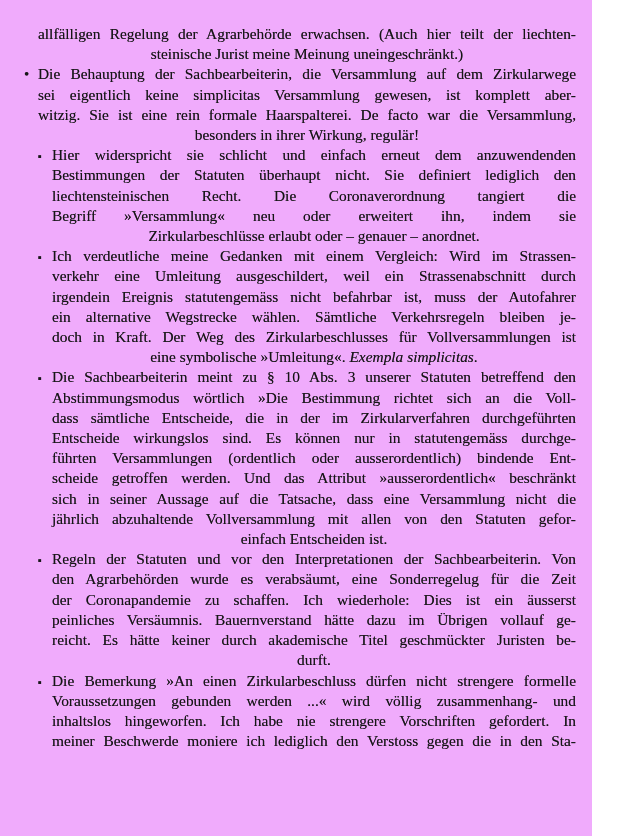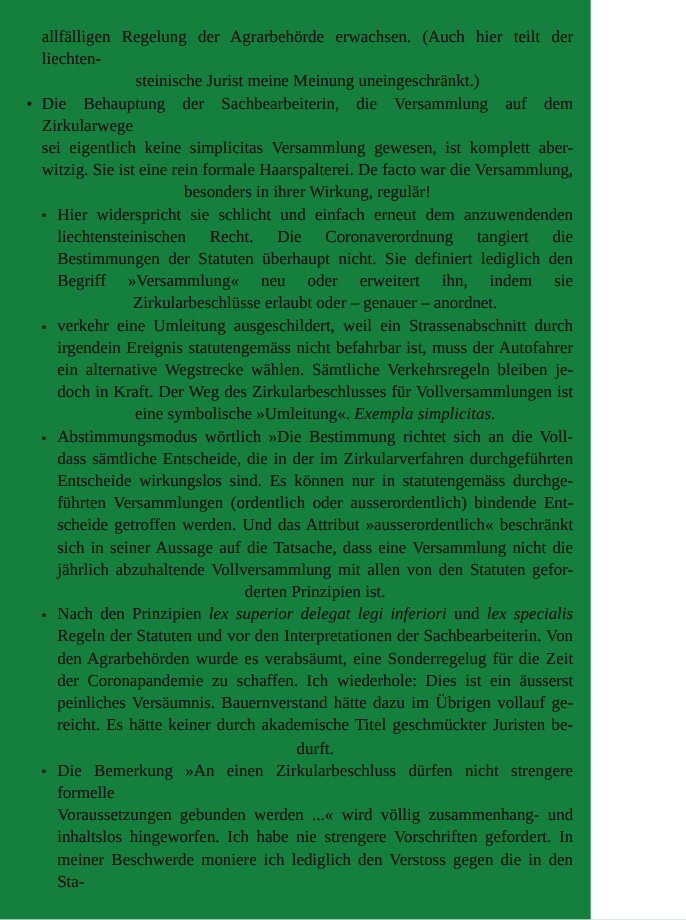--- a/index.html
+++ b/index.html
@@ -1,21 +1,21 @@
 <!DOCTYPE html>
 <html><head>
 <meta charset="utf-8">
 <style>
   html,body{margin:0;padding:0;background:#ffffff;}
   body{width:624px;height:836px;overflow:hidden;}
   .page{
     box-sizing:border-box;
-    width:537px;height:836px;
+    width:592px;height:836px;
     padding:24px 16px 0 38px;
-    background:#15803d;
+    background:#f0abfc;
     color:#161616;
     font-family:"Liberation Serif","DejaVu Serif",serif;
     font-size:15.4px;
     line-height:20.2px;
     text-shadow:0 0 .35px rgba(0,0,0,.55); 
   }
   .block{display:flex;align-items:flex-start;}
   .block.lvl2{margin-left:14px;}
   .bullet{
     flex:0 0 14px;
@@ -48,53 +48,54 @@
           <div class="line">Die Behauptung der Sachbearbeiterin, die Versammlung auf dem Zirkularwege</div>
           <div class="line">sei eigentlich keine simplicitas Versammlung gewesen, ist komplett aber-</div>
           <div class="line">witzig. Sie ist eine rein formale Haarspalterei. De facto war die Versammlung,</div>
           <div class="line last">besonders in ihrer Wirkung, regulär!</div>
         </div>
       </div>
       <div class="block lvl2">
         <span class="bullet square">▪</span>
         <div class="text">
           <div class="line">Hier widerspricht sie schlicht und einfach erneut dem anzuwendenden</div>
+          <div class="line">Bestimmungen der Statuten überhaupt nicht. Sie definiert lediglich den</div>
           <div class="line">liechtensteinischen Recht. Die Coronaverordnung tangiert die</div>
-          <div class="line">Bestimmungen der Statuten überhaupt nicht. Sie definiert lediglich den</div>
           <div class="line">Begriff »Versammlung« neu oder erweitert ihn, indem sie</div>
           <div class="line last">Zirkularbeschlüsse erlaubt oder – genauer – anordnet.</div>
         </div>
       </div>
       <div class="block lvl2">
         <span class="bullet square">▪</span>
         <div class="text">
+          <div class="line">Ich verdeutliche meine Gedanken mit einem Vergleich: Wird im Strassen-</div>
           <div class="line">verkehr eine Umleitung ausgeschildert, weil ein Strassenabschnitt durch</div>
           <div class="line">irgendein Ereignis statutengemäss nicht befahrbar ist, muss der Autofahrer</div>
           <div class="line">ein alternative Wegstrecke wählen. Sämtliche Verkehrsregeln bleiben je-</div>
           <div class="line">doch in Kraft. Der Weg des Zirkularbeschlusses für Vollversammlungen ist</div>
           <div class="line last"><span>eine symbolische »Umleitung«. </span><span class="em">Exempla simplicitas</span><span>.</span></div>
         </div>
       </div>
       <div class="block lvl2">
         <span class="bullet square">▪</span>
         <div class="text">
+          <div class="line">Die Sachbearbeiterin meint zu § 10 Abs. 3 unserer Statuten betreffend den</div>
           <div class="line">Abstimmungsmodus wörtlich »Die Bestimmung richtet sich an die Voll-</div>
           <div class="line">dass sämtliche Entscheide, die in der im Zirkularverfahren durchgeführten</div>
           <div class="line">Entscheide wirkungslos sind. Es können nur in statutengemäss durchge-</div>
           <div class="line">führten Versammlungen (ordentlich oder ausserordentlich) bindende Ent-</div>
           <div class="line">scheide getroffen werden. Und das Attribut »ausserordentlich« beschränkt</div>
           <div class="line">sich in seiner Aussage auf die Tatsache, dass eine Versammlung nicht die</div>
           <div class="line">jährlich abzuhaltende Vollversammlung mit allen von den Statuten gefor-</div>
-          <div class="line last">derten Prinzipien ist.</div>
+          <div class="line last">einfach Entscheiden ist.</div>
         </div>
       </div>
       <div class="block lvl2">
         <span class="bullet square">▪</span>
         <div class="text">
-          <div class="line"><span>Nach den Prinzipien </span><span class="em">lex superior delegat legi inferiori</span><span> und </span><span class="em">lex specialis</span></div>
           <div class="line">Regeln der Statuten und vor den Interpretationen der Sachbearbeiterin. Von</div>
           <div class="line">den Agrarbehörden wurde es verabsäumt, eine Sonderregelug für die Zeit</div>
           <div class="line">der Coronapandemie zu schaffen. Ich wiederhole: Dies ist ein äusserst</div>
           <div class="line">peinliches Versäumnis. Bauernverstand hätte dazu im Übrigen vollauf ge-</div>
           <div class="line">reicht. Es hätte keiner durch akademische Titel geschmückter Juristen be-</div>
           <div class="line last">durft.</div>
         </div>
       </div>
       <div class="block lvl2">
         <span class="bullet square">▪</span>

